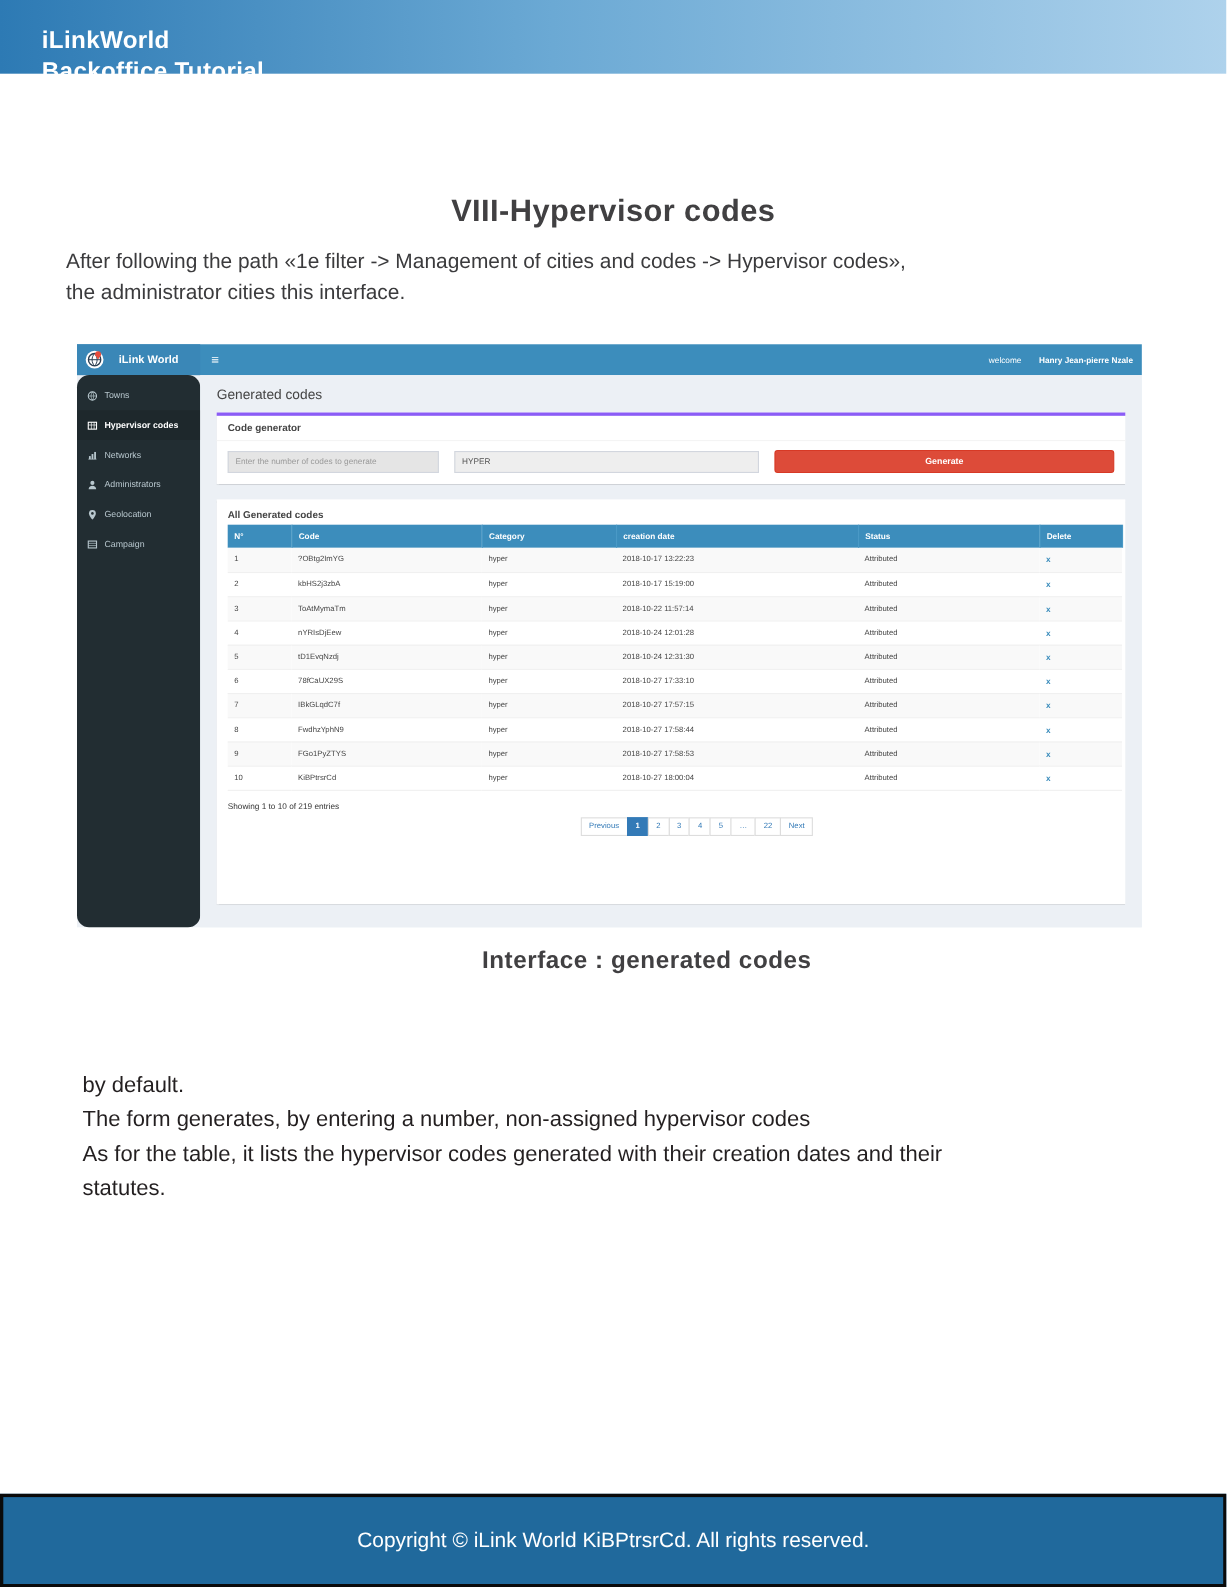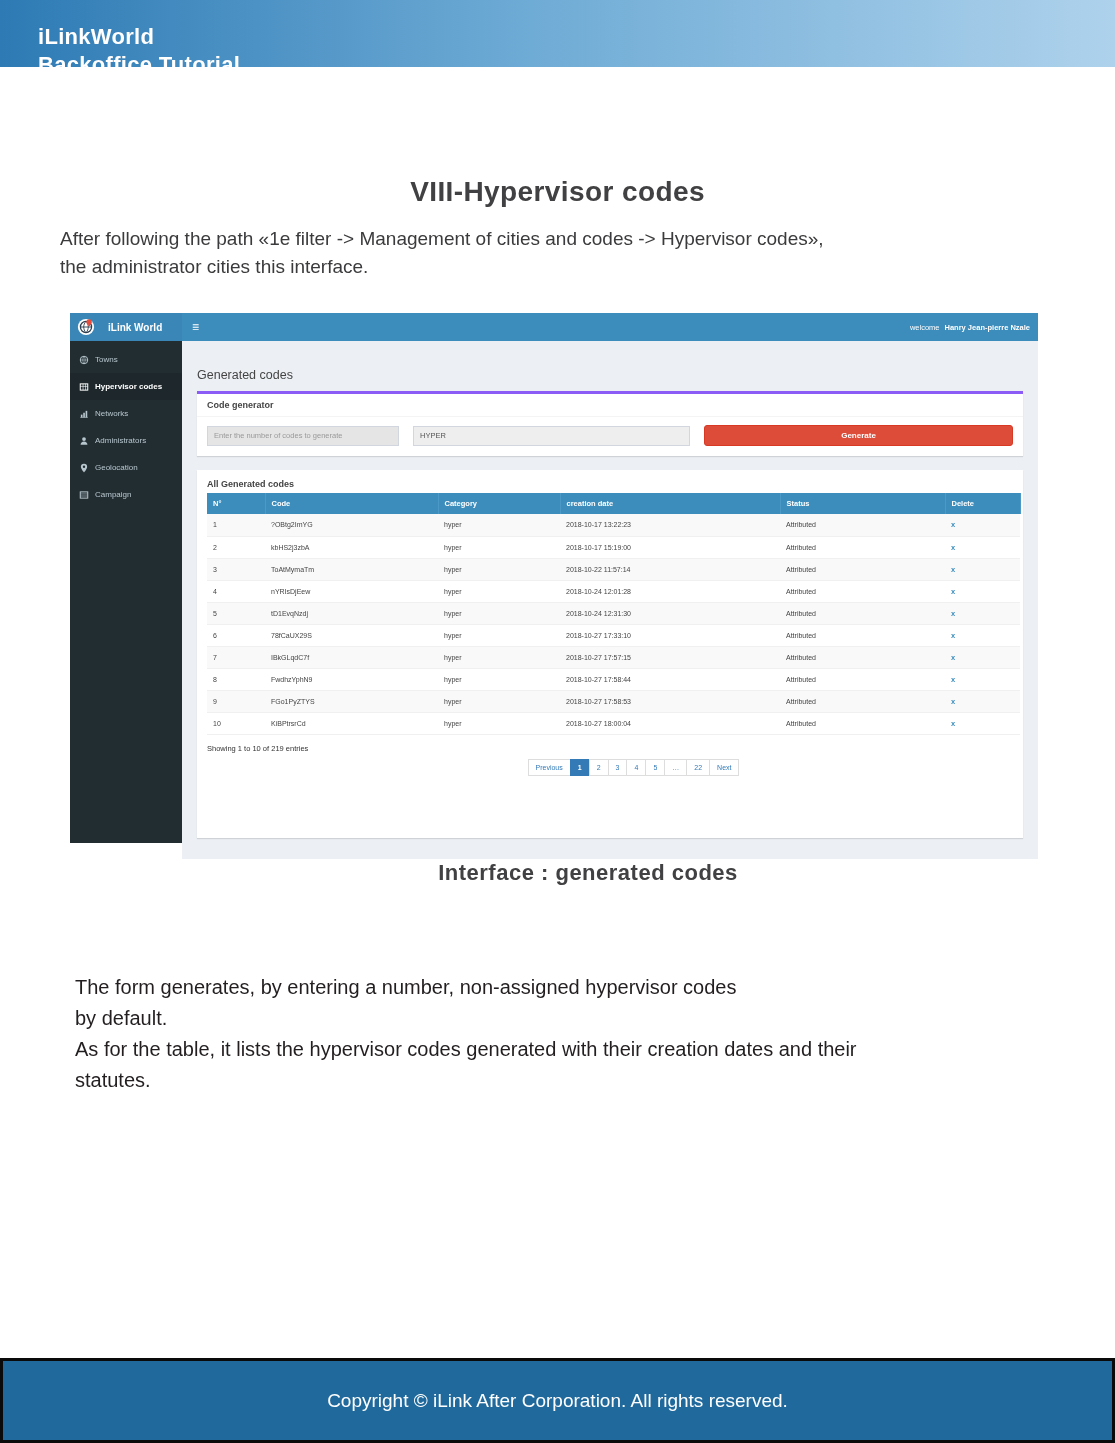--- a/index.html
+++ b/index.html
@@ -35,31 +35,31 @@
   .shot{position:absolute;left:70px;top:313px;width:968px;height:530px;background:var(--content-bg);
     font-family:"Liberation Sans",sans-serif;}
   .nav{position:absolute;left:0;top:0;width:968px;height:28px;background:var(--navbar-blue);}
   .nav .logo{position:absolute;left:0;top:0;width:112px;height:28px;background:var(--logo-blue);
     display:flex;align-items:center;padding-left:7px;}
   .nav .logo svg{width:18px;height:18px;}
   .nav .brand{color:#fff;font-size:10px;font-weight:bold;margin-left:13px;}
   .nav .burger{position:absolute;left:122px;top:0;height:28px;display:flex;align-items:center;
     color:#fff;font-size:12px;cursor:pointer;}
   .nav .welcome{position:absolute;right:8px;top:0;height:28px;display:flex;align-items:center;
-    color:#fff;font-size:7.5px;gap:5px;}
+    color:#fff;font-size:7.5px;gap:16px;}
   .nav .welcome b{font-weight:bold;}
 
-  .side{position:absolute;left:0;top:28px;width:112px;height:502px;background:var(--sidebar-dark);padding-top:5px;}
+  .side{position:absolute;left:0;top:28px;width:112px;height:502px;background:var(--sidebar-dark);padding-top:5px;border-radius:11px;}
   .side-item{display:flex;align-items:center;height:27px;padding-left:9px;gap:6px;
     color:#b8c7ce;font-size:8px;cursor:pointer;}
   .side-item.active{background:var(--sidebar-active);color:#fff;font-weight:bold;}
   .side-icon{width:10px;height:10px;display:inline-flex;}
   .side-icon svg{width:10px;height:10px;}
 
-  .content{position:absolute;left:112px;top:44px;width:856px;height:502px;background:var(--content-bg);}
+  .content{position:absolute;left:112px;top:28px;width:856px;height:502px;background:var(--content-bg);}
   .page-heading{margin:11px 0 0 15px;font-size:12.5px;font-weight:500;color:#444;}
 
   .box{background:#fff;margin:0 15px;box-shadow:0 1px 1px rgba(0,0,0,.12);}
   .box.gen{margin-top:9px;border-top:3px solid #8b5cf6;}
   .box-header{padding:6px 10px;font-size:9px;font-weight:bold;color:#444;border-bottom:1px solid #f4f4f4;}
   .gen-body{display:flex;align-items:center;gap:14px;padding:8px 10px 10px 10px;}
   .gen-body input{height:20px;border:1px solid #d2d6de;font-size:7.5px;padding:0 6px;
     color:#555;font-family:"Liberation Sans",sans-serif;outline:none;}
   .gen-count{width:192px;background:#e5e5e5;}
   .gen-count::placeholder{color:#9a9a9a;}
@@ -320,21 +320,21 @@
           <div class="page-btn">22</div>
           <div class="page-btn">Next</div>
         </div>
     </div>
   </div>
 </div>
 
 <div class="doc-caption">Interface : generated codes</div>
 
 <div class="doc-body" id="doc-body">
+    <div>by default.</div>
     <div>The form generates, by entering a number, non-assigned hypervisor codes</div>
-    <div>by default.</div>
     <div>As for the table, it lists the hypervisor codes generated with their creation dates and their</div>
     <div> statutes.</div>
   </div>
 
 <div class="doc-footer">
-  <span>Copyright © iLink After Corporation. All rights reserved.</span>
+  <span>Copyright © iLink World KiBPtrsrCd. All rights reserved.</span>
 </div>
 
 </body></html>

